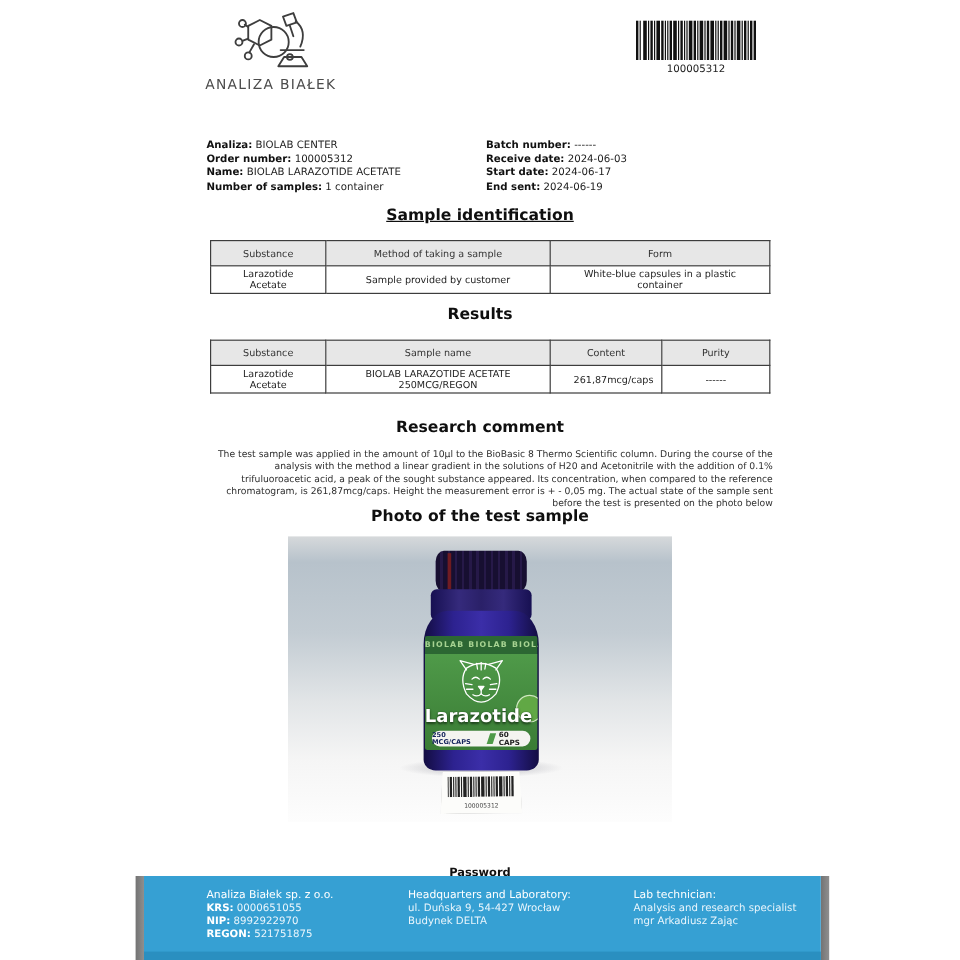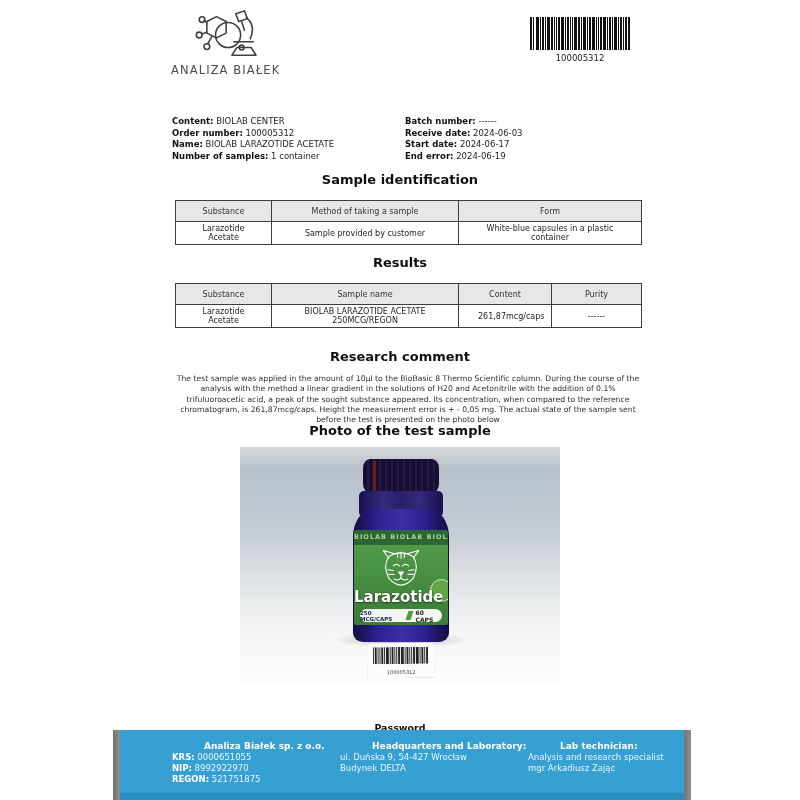--- a/index.html
+++ b/index.html
@@ -27,21 +27,21 @@
   .sec-h { position:absolute; left:0; width:100%; text-align:center;
            font-size:13px; font-weight:bold; color:#0f0f0f; }
 
   table.rep { position:absolute; left:175px; width:466px; border-collapse:collapse; table-layout:fixed; }
   table.rep th, table.rep td { border:1px solid #3d3d3d; font-size:8px; text-align:center;
                                padding:0 19px; overflow:hidden; }
   table.rep th { background:#e7e7e7; font-weight:normal; color:#333; height:20px; }
   table.rep td { height:22px; color:#1e1e1e; }
 
   .comment { position:absolute; top:374px; left:172px; width:472px;
-             font-size:7.7px; line-height:10.3px; color:#2e2e2e; text-align:center; }
+             font-size:7.7px; line-height:10.3px; color:#2e2e2e; text-align:right; }
 
   
   .photo { position:absolute; left:240px; top:447px; width:320px; height:238px;
            background:linear-gradient(180deg,#d6d9db 0%,#b7c2cb 9%,#c3ccd3 34%,
                        #e2e5e7 58%,#f5f5f5 78%,#fdfdfd 100%); }
   .photo * { position:absolute; }
   .bottle-shadow { left:92px; top:185px; width:138px; height:16px;
                    background:radial-gradient(ellipse at center, rgba(40,40,60,0.32), rgba(0,0,0,0) 70%); }
   .cap { left:123px; top:12px; width:76px; height:34px; border-radius:7px/9px;
          background:repeating-linear-gradient(90deg,#170f31 0 4px,#261948 4px 6px); }
@@ -80,21 +80,21 @@
   .password .ph { font-size:9.5px; font-weight:bold; color:#111; }
   .password .pv { font-size:8.5px; color:#333; margin-top:4px; }
 
   
   .edge { position:absolute; top:730px; width:7px; height:70px;
           background:linear-gradient(90deg,#737373,#8f8f8f); }
   .edge.l { left:113px; } .edge.r { left:684px; }
   .footer { position:absolute; left:120px; top:730px; width:564px; height:70px; }
   .footer-strip { position:absolute; left:0; bottom:0; width:100%; height:7px; }
   .fcol { position:absolute; top:11px; font-size:8.5px; line-height:11px; color:#e9f5fc; }
-  .fcol .fh { font-size:9px; font-weight:bold; color:#fff;margin-left:32px; }
+  .fcol .fh { font-size:9px; font-weight:normal; color:#fff; }
   .fcol b { color:#fff; font-weight:bold; }
   .fcol.c1 { left:52px; } .fcol.c2 { left:220px; } .fcol.c3 { left:408px; }
 </style>
 </head>
 <body>
 
 <div class="page">
 
   <svg class="logo-svg" viewBox="0 0 92 56">
     <g stroke="#3e3e3e" stroke-width="1.6" fill="none" stroke-linecap="round" stroke-linejoin="round">
@@ -155,33 +155,33 @@
         <rect x="93" width="1" height="33"></rect>
           <rect x="95" width="2" height="33"></rect>
           <rect x="98" width="2" height="33"></rect>
       </g>
     </svg>
     <div class="num">100005312</div>
   </div>
 
 
   <div class="info-col left">
-    <div class="info-row"><b>Content:</b> <span>BIOLAB CENTER</span></div>
+    <div class="info-row"><b>Analiza:</b> <span>BIOLAB CENTER</span></div>
     <div class="info-row"><b>Order number:</b> <span>100005312</span></div>
     <div class="info-row"><b>Name:</b> <span>BIOLAB LARAZOTIDE ACETATE</span></div>
     <div class="info-row"><b>Number of samples:</b> <span>1 container</span></div>
   </div>
   <div class="info-col right">
     <div class="info-row"><b>Batch number:</b> <span>------</span></div>
     <div class="info-row"><b>Receive date:</b> <span>2024-06-03</span></div>
     <div class="info-row"><b>Start date:</b> <span>2024-06-17</span></div>
-    <div class="info-row"><b>End error:</b> <span>2024-06-19</span></div>
-  </div>
-
-  <div class="sec-h" style="top:172px;">Sample identification</div>
+    <div class="info-row"><b>End sent:</b> <span>2024-06-19</span></div>
+  </div>
+
+  <div class="sec-h" style="top:172px;text-decoration:underline;">Sample identification</div>
   <table class="rep" style="top:200px;">
     <colgroup>
         <col style="width:96px">
         <col style="width:187px">
         <col style="width:183px">
       </colgroup>
     <thead>
       <tr>
         <th>Substance</th>
         <th>Method of taking a sample</th>

